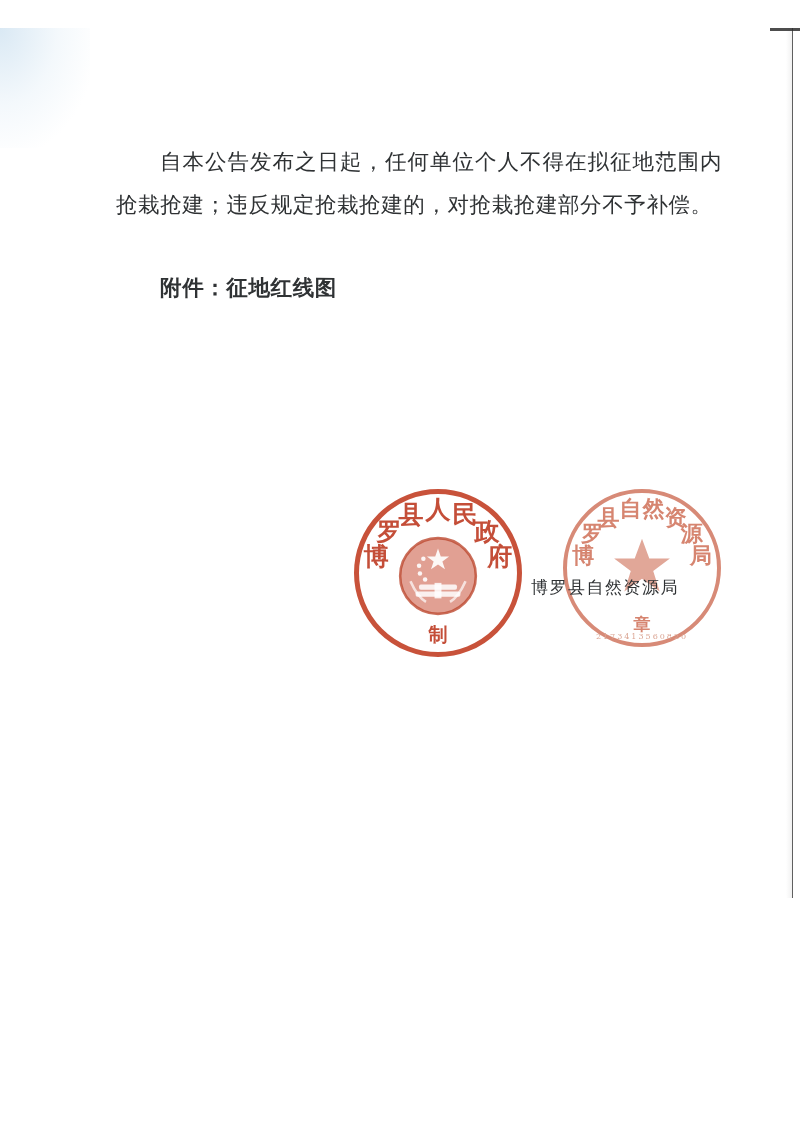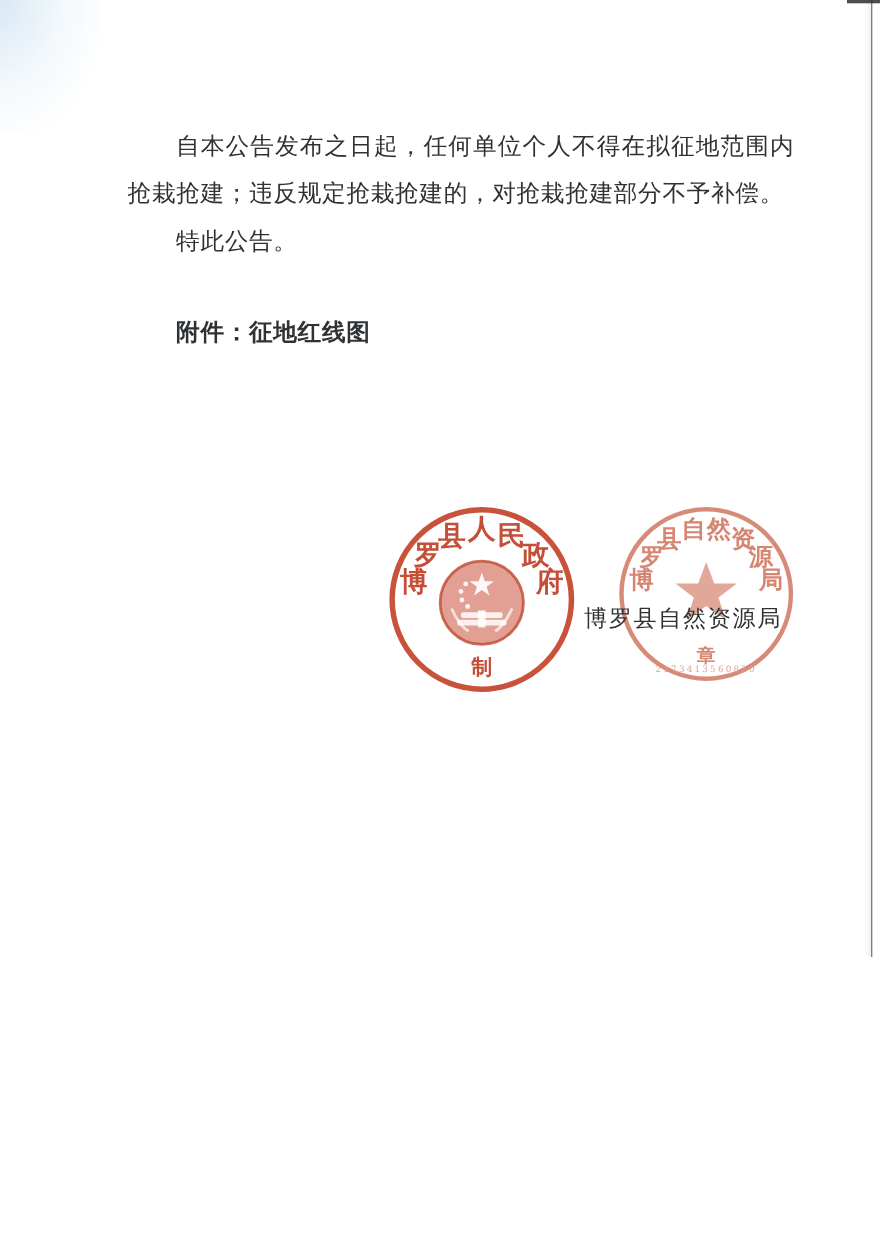--- a/index.html
+++ b/index.html
@@ -8,20 +8,21 @@
     background: #ffffff;
   }
 
   #page {
     position: relative;
     width: 800px;
     height: 870px;
     background: #ffffff;
     overflow: hidden;
     font-family: "DejaVu Serif", "Liberation Serif", serif;
+    margin-top: 28px;
   }
 
   
   .scan-tint-tl {
     position: absolute;
     left: 0;
     top: 0;
     width: 90px;
     height: 120px;
     background: radial-gradient(ellipse at 0% 0%,
@@ -191,21 +192,21 @@
     left: 50%;
     top: 50%;
     transform: translate(-50%, -52%);
     width: 62px;
     height: 62px;
   }
 
   .signature-line {
     position: absolute;
     color: #2f3234;
-    font-size: 21px;
+    font-size: 17px;
     letter-spacing: 1.5px;
     white-space: nowrap;
     font-family: "DejaVu Serif", "Liberation Serif", serif;
   }
   .sig-org {
     left: 531px;
     top: 548px;
   }
   .sig-date {
     left: 544px;
@@ -238,21 +239,20 @@
 
 <div id="page">
 
   <div class="scan-tint-tl"></div>
   <div class="page-edge-right-soft"></div>
   <div class="page-edge-right"></div>
   <div class="page-edge-top"></div>
 
   <div class="body-text">
     <p class="para indent">自本公告发布之日起，任何单位个人不得在拟征地范围内抢栽抢建；违反规定抢栽抢建的，对抢栽抢建部分不予补偿。</p>
-    <p class="para indent">特此公告。</p>
     <p class="para indent gap-before">附件：征地红线图</p>
   </div>
 
   <div class="sign-block">
 
     <div class="seal seal-gov">
       <div class="ring-text">
         <span>
             <i style="transform:translate(-50%,-50%) rotate(-75deg) translateY(-64px) rotate(75deg)">博</i>
           </span>

